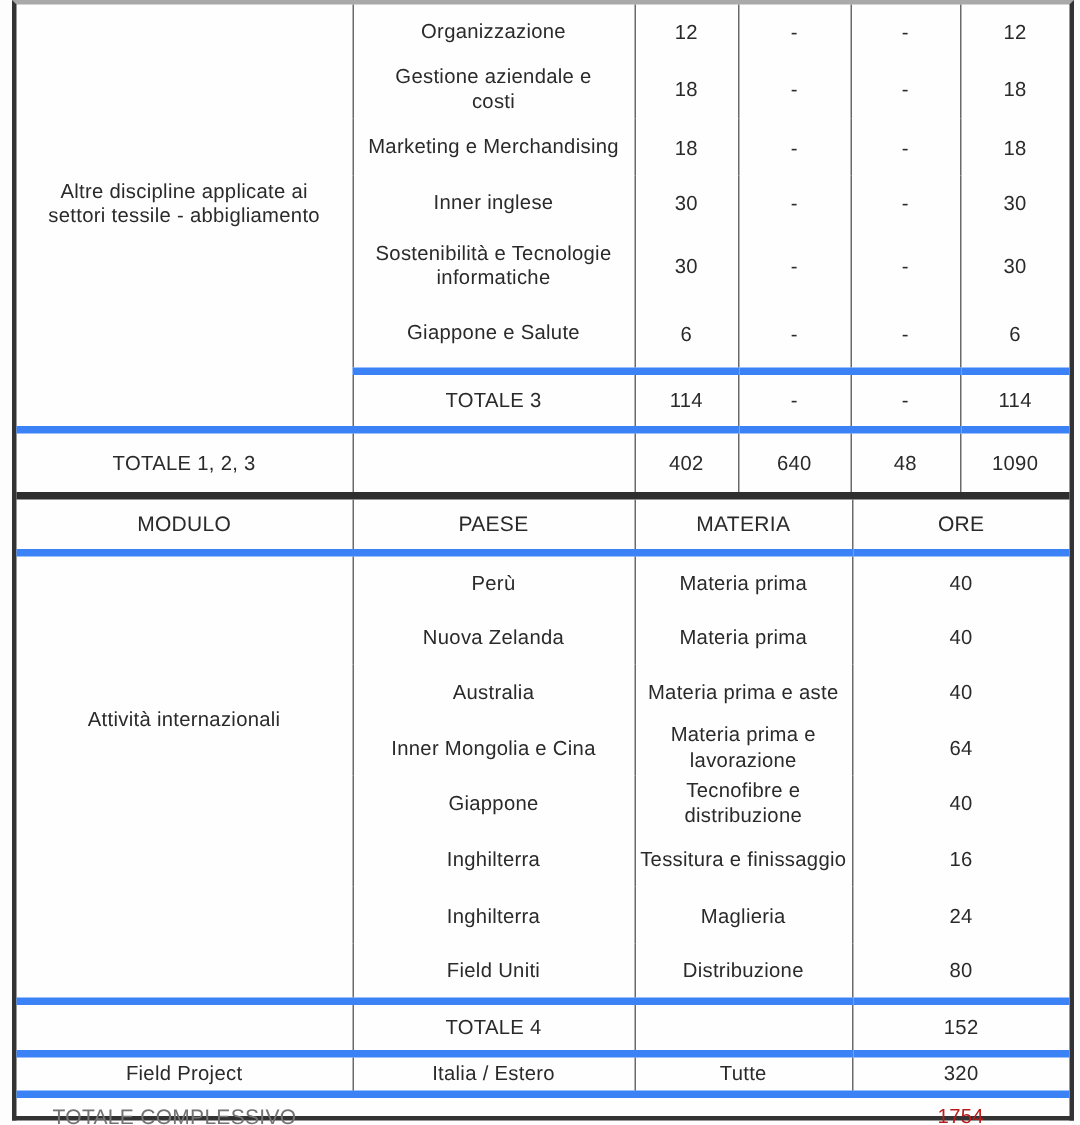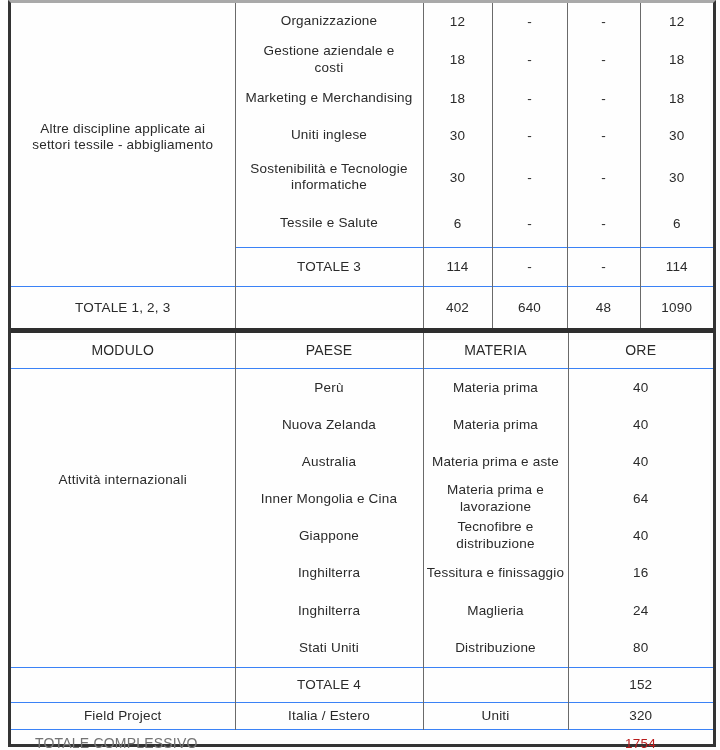--- a/index.html
+++ b/index.html
@@ -26,21 +26,21 @@
   td {
     text-align: center;
     vertical-align: middle;
     font-size: 13.5px;
     color: #2a2a2a;
     letter-spacing: 0.2px;
     overflow: hidden;
   }
   .hdr { font-size: 14px; }
   .vl { border-left: 1px solid #6a6a6a; }   
-  .ht { border-top: 1px solid #3b82f6; }    
+  .ht { border-top: 5px solid #3b82f6; }    
   .ml { white-space: pre-line; line-height: 1.2; }
   .group-cell-1 { padding-bottom: 14px; }
   .group-cell-2 { padding-bottom: 76px; }
   .divider { height: 5px; background: #2e2e2e; width: 702px; }
   .tc-cell { position: relative; }
   .tc-label {
     position: absolute; left: 24px; top: 50%;
     transform: translateY(-50%);
     font-size: 14px; color: #737373; letter-spacing: 0.2px;
   }
@@ -83,36 +83,36 @@
       <td class="vl">18</td>
     </tr>
     <tr style="height:38px">
       <td class="vl ml">Marketing e Merchandising</td>
       <td class="vl">18</td>
       <td class="vl">-</td>
       <td class="vl">-</td>
       <td class="vl">18</td>
     </tr>
     <tr style="height:37px">
-      <td class="vl ml">Uniti inglese</td>
+      <td class="vl ml">Inner inglese</td>
       <td class="vl">30</td>
       <td class="vl">-</td>
       <td class="vl">-</td>
       <td class="vl">30</td>
     </tr>
     <tr style="height:46px">
       <td class="vl ml">Sostenibilità e Tecnologie
 informatiche</td>
       <td class="vl">30</td>
       <td class="vl">-</td>
       <td class="vl">-</td>
       <td class="vl">30</td>
     </tr>
     <tr style="height:47px">
-      <td class="vl ml">Tessile e Salute</td>
+      <td class="vl ml">Giappone e Salute</td>
       <td class="vl">6</td>
       <td class="vl">-</td>
       <td class="vl">-</td>
       <td class="vl">6</td>
     </tr>
     <tr style="height:39px">
       <td class="vl ht">TOTALE 3</td>
       <td class="vl ht">114</td>
       <td class="vl ht">-</td>
       <td class="vl ht">-</td>
@@ -177,34 +177,34 @@
       <td class="vl">Inghilterra</td>
       <td class="vl">Tessitura e finissaggio</td>
       <td class="vl">16</td>
     </tr>
     <tr style="height:38px">
       <td class="vl">Inghilterra</td>
       <td class="vl">Maglieria</td>
       <td class="vl">24</td>
     </tr>
     <tr style="height:38px">
-      <td class="vl">Stati Uniti</td>
+      <td class="vl">Field Uniti</td>
       <td class="vl">Distribuzione</td>
       <td class="vl">80</td>
     </tr>
     <tr style="height:35px">
       <td class="ht"></td>
       <td class="vl ht">TOTALE 4</td>
       <td class="vl ht"></td>
       <td class="vl ht">152</td>
     </tr>
     <tr style="height:27px">
       <td class="ht">Field Project</td>
       <td class="vl ht">Italia / Estero</td>
-      <td class="vl ht">Uniti</td>
+      <td class="vl ht">Tutte</td>
       <td class="vl ht">320</td>
     </tr>
     <tr style="height:28px">
       <td colspan="4" class="ht tc-cell">
         <span class="tc-label">TOTALE COMPLESSIVO</span>
         <span class="tc-value">1754</span>
       </td>
     </tr>
   </tbody>
     </table>

